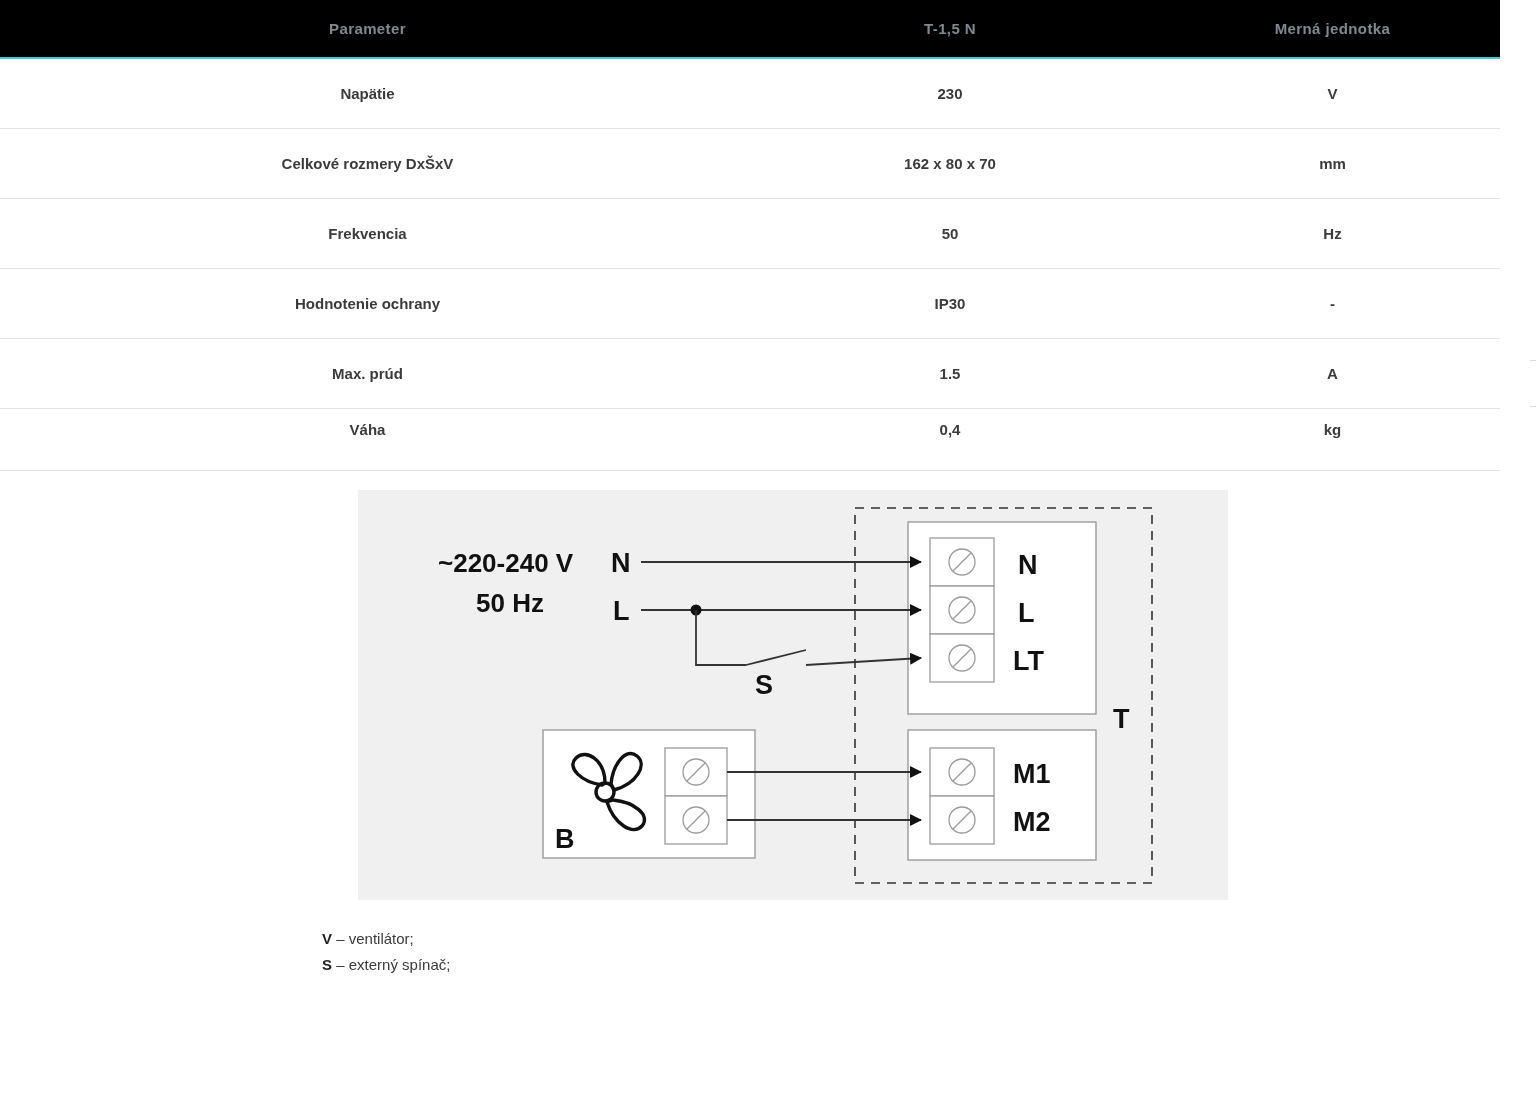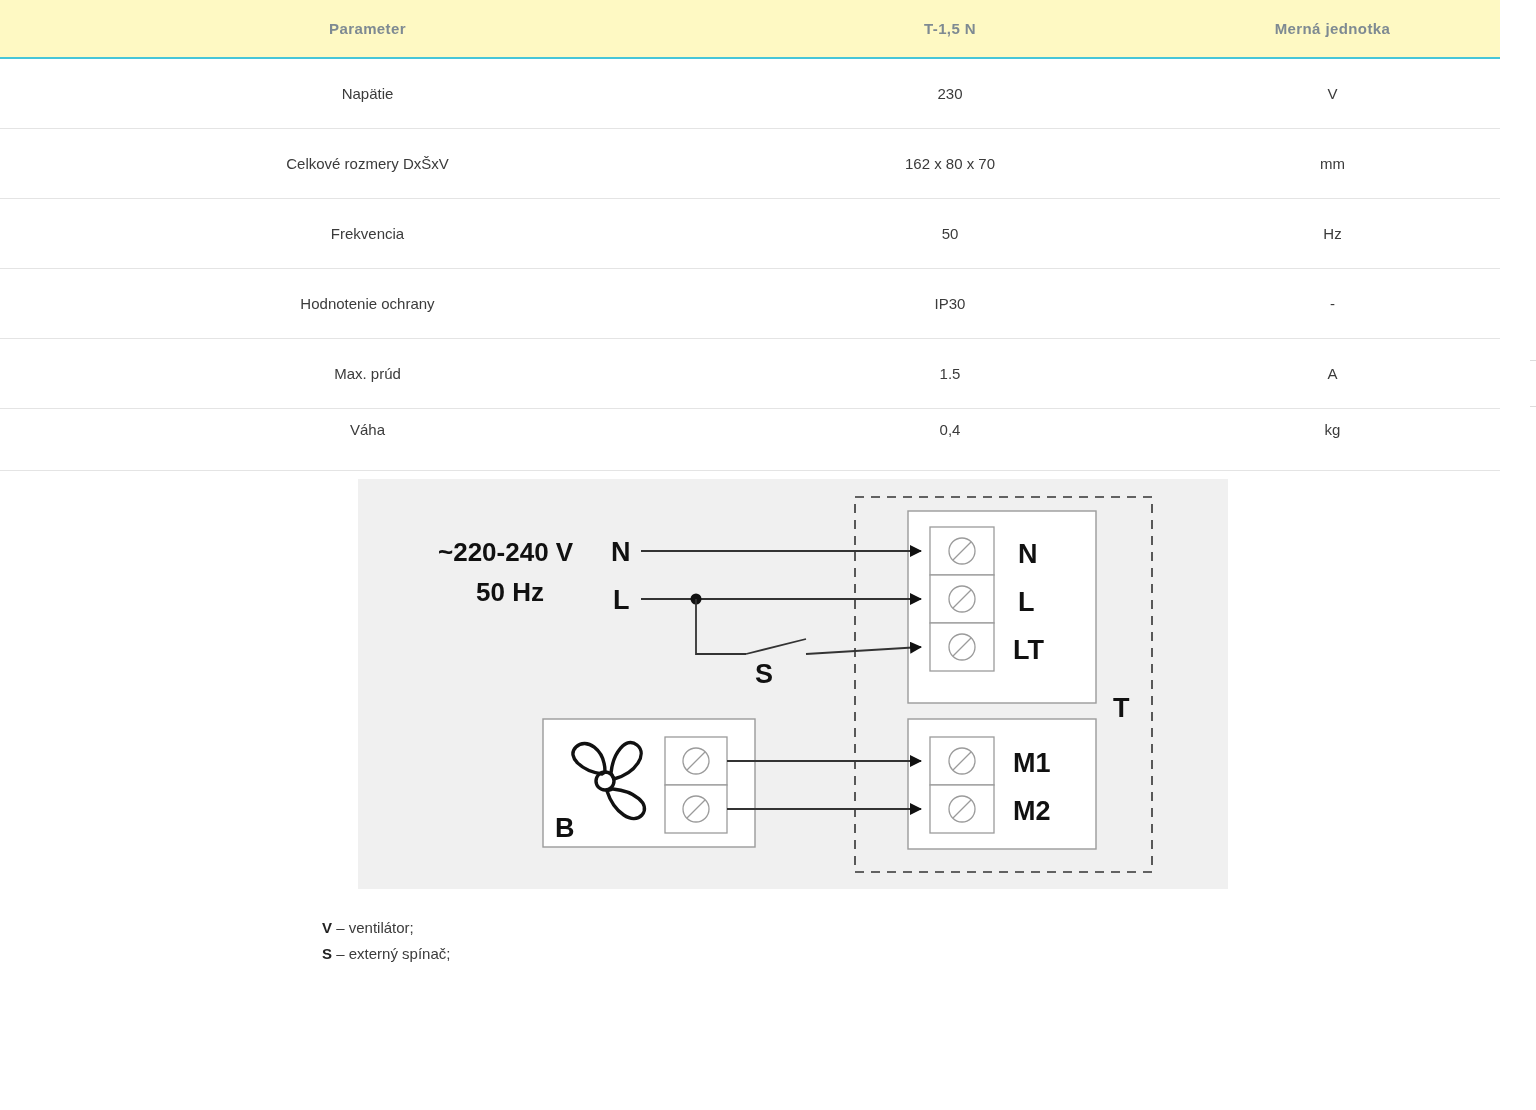--- a/index.html
+++ b/index.html
@@ -22,50 +22,50 @@
   }
 
   
   table.spec {
     width: 1500px;
     border-collapse: collapse;
     table-layout: fixed;
     margin: 0;
   }
   table.spec thead tr {
-    background: #fef9c3;
+    background: #000000;
   }
   table.spec thead th {
     font-size: 15px;
     font-weight: bold;
     color: #7e8a92;
     letter-spacing: 0.4px;
     padding: 20px 0 20px 0;
     text-align: center;
     border-bottom: 2px solid #46c6d8;
   }
   table.spec td {
     font-size: 15px;
     color: #3b3b3b;
     text-align: center;
     padding: 26px 0 26px 0;
     border-bottom: 1px solid #e4e4e4;
-    font-weight: normal;
+    font-weight: bold;
   }
   table.spec tr.last td {
     padding-top: 12px;
     padding-bottom: 32px;
   }
   col.c1 { width: 735px; }
   col.c2 { width: 430px; }
   col.c3 { width: 335px; }
 
   
   .diagram-wrap {
-    margin: 8px 0 0 330px;
+    margin: 19px 0 0 330px;
     width: 870px;
     padding-left: 28px;
   }
   .diagram-box {
     width: 870px;
     height: 410px;
     background: #f0f0f0;
     position: relative;
   }
   .diagram-box svg { display: block; }

